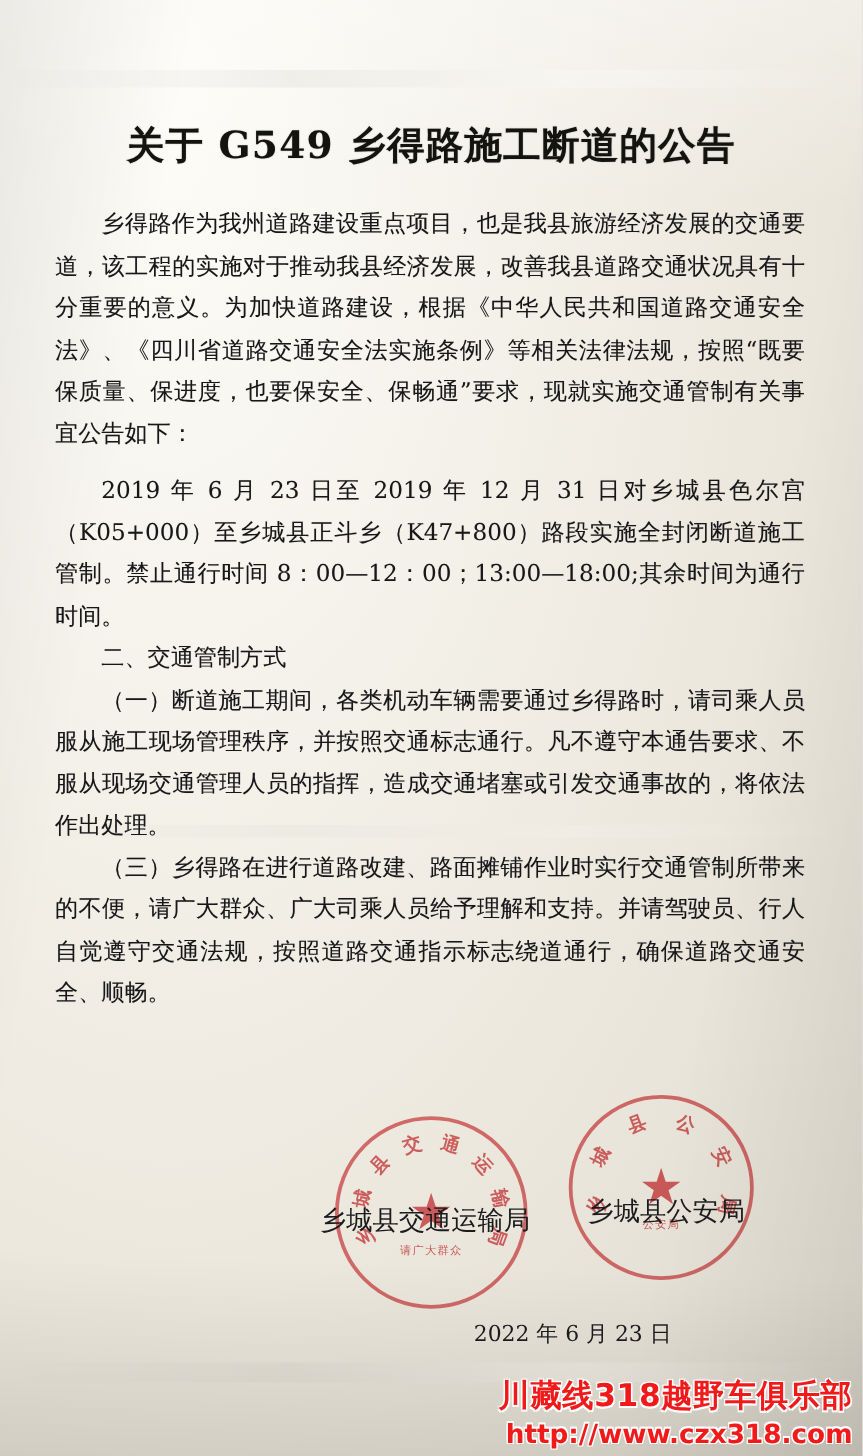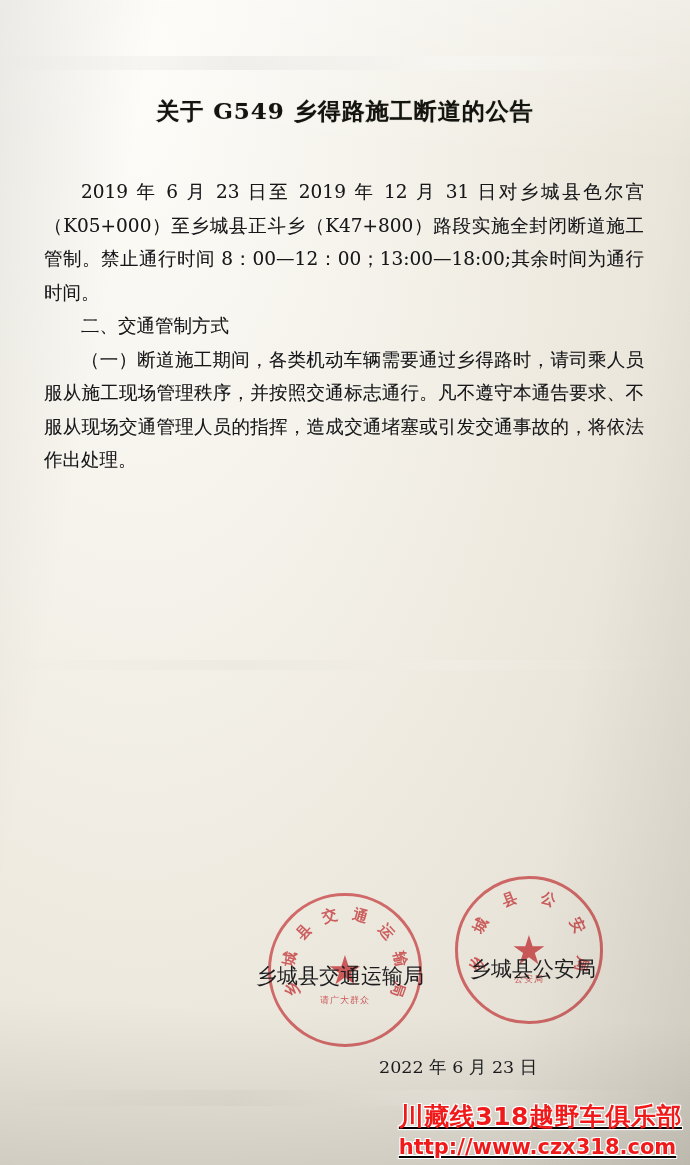--- a/index.html
+++ b/index.html
@@ -40,21 +40,21 @@
     width: 690px;
     height: 1165px;
     color: #1d1d1d;
     font-family: "DejaVu Serif", "Liberation Serif", serif;
   }
   .title {
     position: absolute;
     left: 0; top: 96px;
     width: 690px;
     text-align: center;
-    font-size: 23px;
+    font-size: 30px;
     font-weight: bold;
     letter-spacing: 1px;
     color: #14140f;
     text-shadow: 0 0 1px rgba(0,0,0,0.35);
   }
   .body-text {
     position: absolute;
     left: 44px;
     top: 163px;
     width: 600px;
@@ -127,23 +127,22 @@
   }
   #org-transport { left: 256px; top: 962px; }
   #org-police { left: 470px; top: 955px; }
   #issue-date { left: 379px; top: 1055px; font-size: 17.5px; }
 
   
   .watermark {
     position: absolute;
     right: 8px;
     bottom: 6px;
-    text-align: left;
+    text-align: right;
     font-family: "DejaVu Sans", "Liberation Sans", sans-serif;
-    text-decoration: underline;
   }
   .wm-main {
     font-size: 25px;
     font-weight: bold;
     color: #f01a1a;
     text-shadow:
       1px 1px 0 #ffffff, -1px 1px 0 #ffffff, 1px -1px 0 #ffffff, -1px -1px 0 #ffffff,
       0 0 3px rgba(255,255,255,0.9);
     letter-spacing: 0.5px;
   }
@@ -162,24 +161,26 @@
 <div class="page">
   <div class="shade1"></div>
   <div class="crease" style="left:0;top:56px;width:690px;height:14px;"></div>
   <div class="crease" style="left:0;top:660px;width:690px;height:10px;opacity:.5;"></div>
   <div class="crease" style="left:0;top:1090px;width:690px;height:16px;opacity:.6;"></div>
 
   <div class="doc">
     <div class="title">关于 G549 乡得路施工断道的公告</div>
 
     <div class="body-text">
+      <p>乡得路作为我州道路建设重点项目，也是我县旅游经济发展的交通要道，该工程的实施对于推动我县经济发展，改善我县道路交通状况具有十分重要的意义。为加快道路建设，根据《中华人民共和国道路交通安全法》、《四川省道路交通安全法实施条例》等相关法律法规，按照“既要保质量、保进度，也要保安全、保畅通”要求，现就实施交通管制有关事宜公告如下：</p>
       <div class="p-gap"></div>
       <p>2019 年 6 月 23 日至 2019 年 12 月 31 日对乡城县色尔宫（K05+000）至乡城县正斗乡（K47+800）路段实施全封闭断道施工管制。禁止通行时间 8：00—12：00；13:00—18:00;其余时间为通行时间。</p>
       <p>二、交通管制方式</p>
       <p>（一）断道施工期间，各类机动车辆需要通过乡得路时，请司乘人员服从施工现场管理秩序，并按照交通标志通行。凡不遵守本通告要求、不服从现场交通管理人员的指挥，造成交通堵塞或引发交通事故的，将依法作出处理。</p>
+      <p>（三）乡得路在进行道路改建、路面摊铺作业时实行交通管制所带来的不便，请广大群众、广大司乘人员给予理解和支持。并请驾驶员、行人自觉遵守交通法规，按照道路交通指示标志绕道通行，确保道路交通安全、顺畅。</p>
       <div class="p-gap-lg"></div>
     </div>
 
     <div class="stamp" id="stamp-transport">
       <div class="stamp-inner">
         <span class="star">★</span>
         <span class="ctr-text">请广大群众</span>
       <span class="arc-char" style="font-size: 15px; transform: translate(-52.6228px, 19.1531px) rotate(250deg) translate(-50%, -50%);">乡</span>
           <span class="arc-char" style="font-size: 15px; transform: translate(-54.8897px, -11.0962px) rotate(281.429deg) translate(-50%, -50%);">城</span>
           <span class="arc-char" style="font-size: 15px; transform: translate(-41.0509px, -38.0897px) rotate(312.857deg) translate(-50%, -50%);">县</span>

